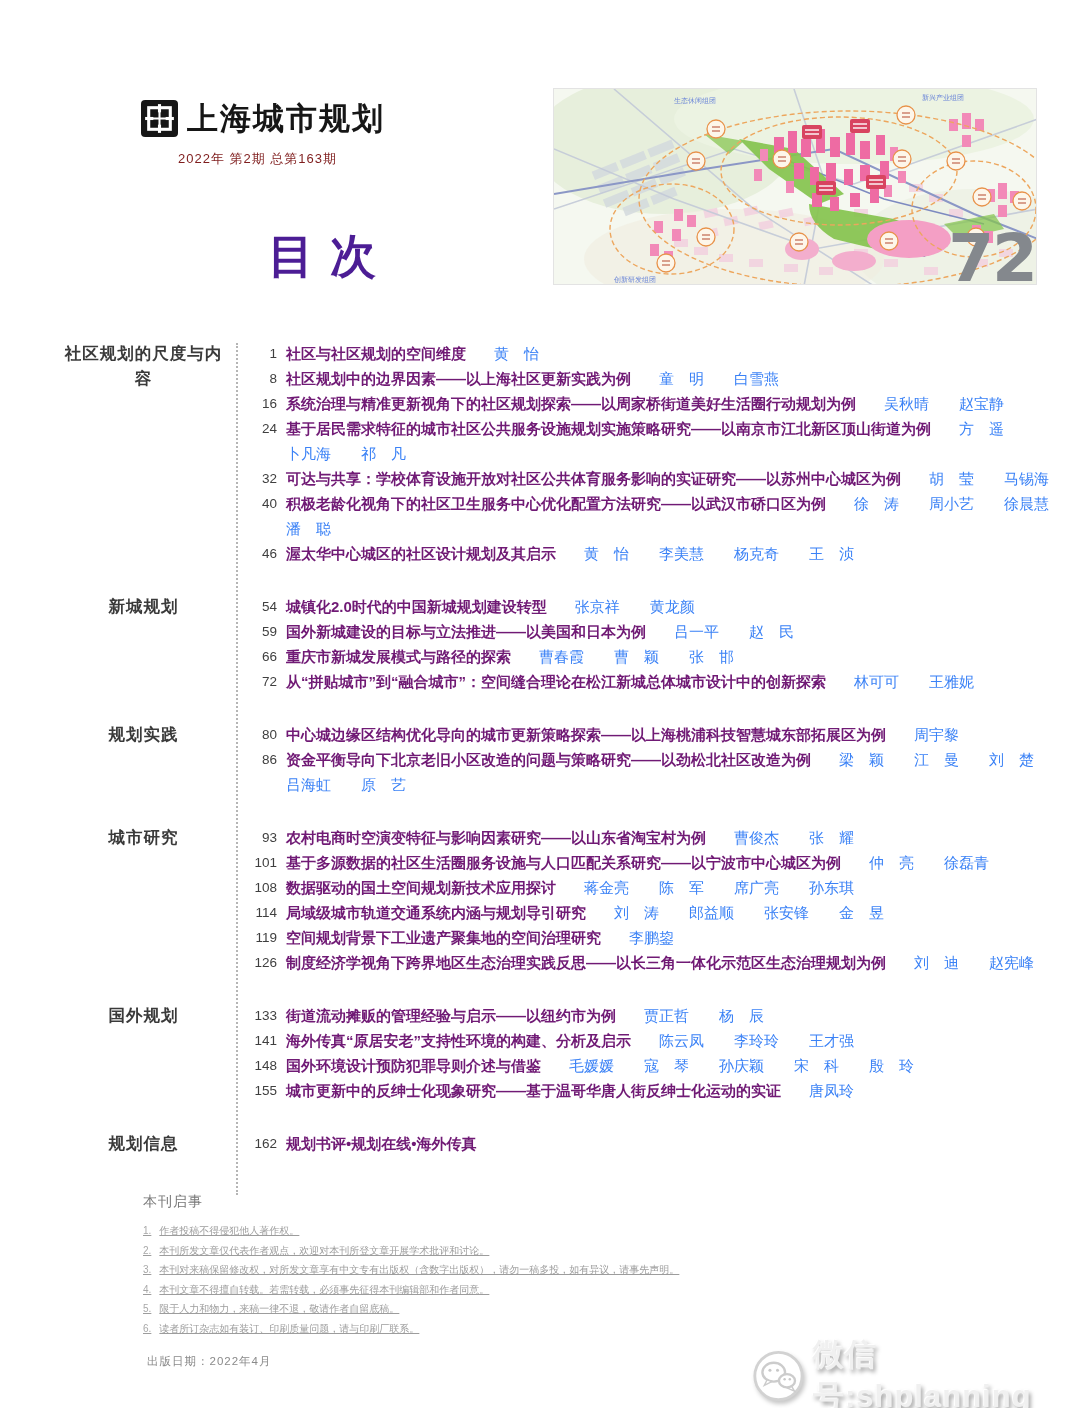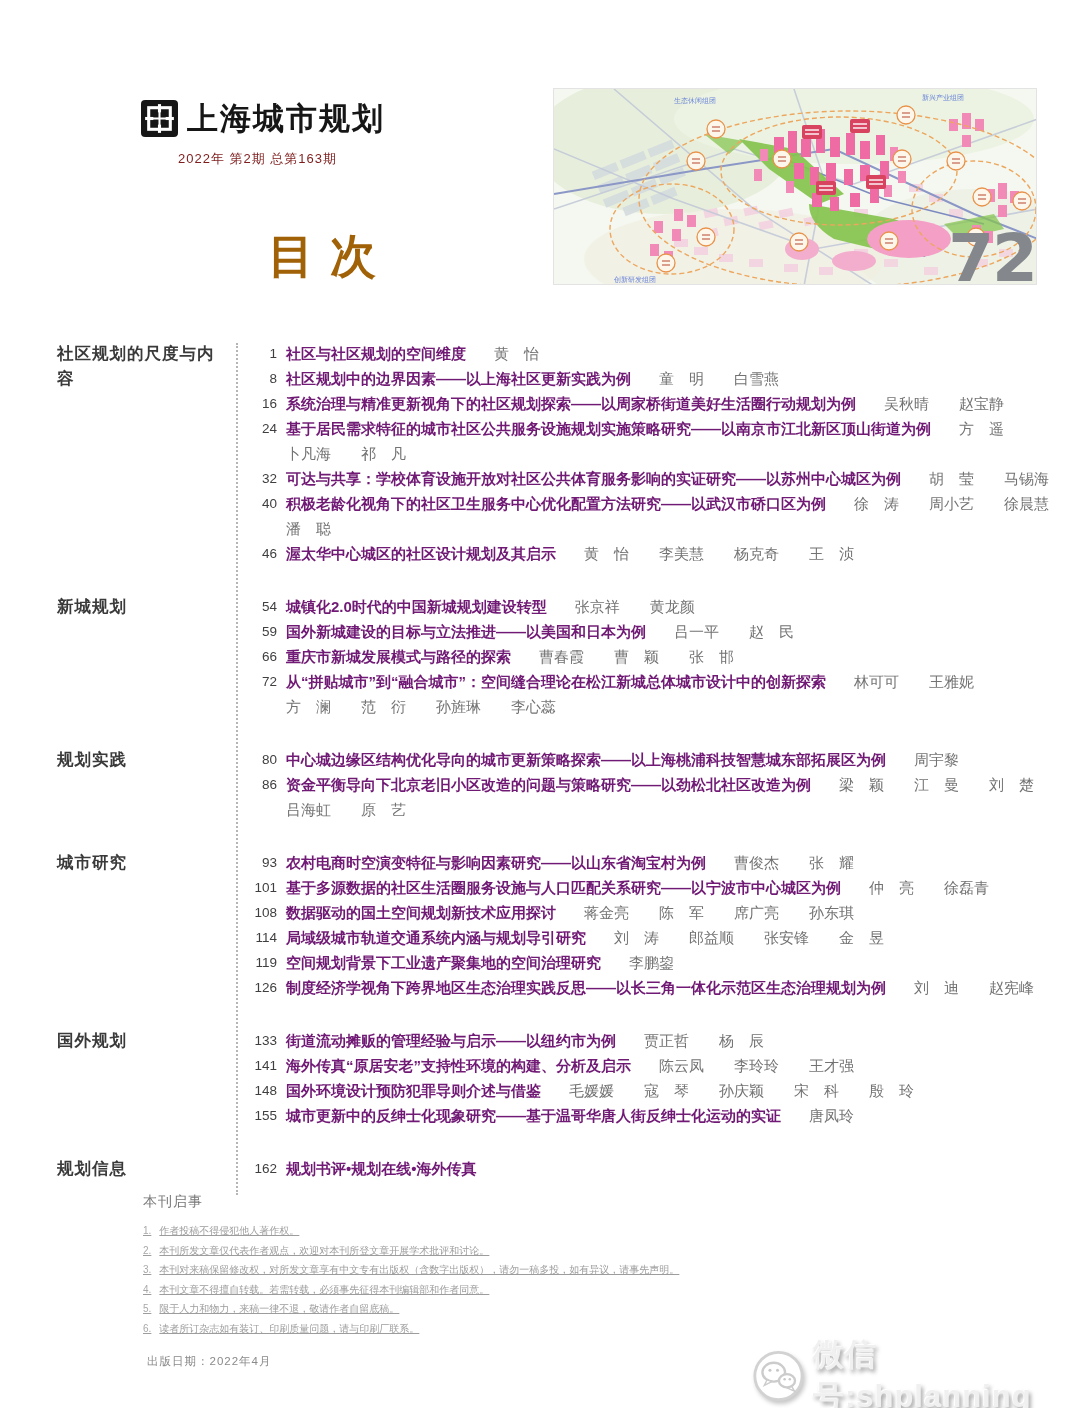--- a/index.html
+++ b/index.html
@@ -8,37 +8,37 @@
     width:1080px; height:1408px; position:relative;
     font-family:"Liberation Sans","DejaVu Sans",sans-serif;
     color:#333; overflow:hidden;
   }
   
   .masthead { position:absolute; left:141px; top:100px; display:flex; align-items:flex-start; }
   .logo { width:37px; height:37px; margin-right:9px; }
   .journal-title { font-size:31px; font-weight:700; color:#161616; letter-spacing:2px; line-height:37px; }
   .issue-info { position:absolute; left:146px; top:150px; font-size:13px; color:#7f1d1d; letter-spacing:1px;margin-left:32px; }
   .toc-heading { position:absolute; left:268px; top:226px; font-size:46px; font-weight:700;
-    color:#a16207; letter-spacing:16px; }
+    color:#4c1d95; letter-spacing:16px; }
   
   .cover-map { position:absolute; left:553px; top:88px; width:484px; height:197px;
     border:1px solid #e3e3e3; background:#f6f9f1; overflow:hidden; }
   .cover-map svg { display:block; }
   
   .toc { position:absolute; left:57px; top:341px; width:990px; }
   .toc-divider { position:absolute; left:179px; top:2px; height:852px; border-left:2px dotted #b5b5b5; }
   .sec { display:flex; margin-bottom:28px; }
-  .sec-label { width:173px; text-align:left; font-size:16.5px; font-weight:700; color:#3a3a3a;
+  .sec-label { width:173px; text-align:center; font-size:16.5px; font-weight:700; color:#3a3a3a;
     letter-spacing:1px; line-height:25px; flex:0 0 173px; }
   .sec-entries { margin-left:21px; flex:1; }
   .row { display:flex; line-height:25px; white-space:nowrap; }
   .pg { width:26px; flex:0 0 26px; text-align:right; font-size:13.5px; color:#3f3f3f; margin-right:9px; }
   .body { font-size:15px; }
   .title { font-weight:700; color:#701a75; }
-  .authors { margin-left:28px; color:#737373; font-weight:500; }
+  .authors { margin-left:28px; color:#3b82f6; font-weight:500; }
   .authors.cont { margin-left:0; }
   .au { display:inline; }
   .au + .au { margin-left:30px; }
   
   .notice-title { position:absolute; left:143px; top:1193px; font-size:14px; color:#777; letter-spacing:1px; }
   .notice-list { position:absolute; left:143px; top:1221px; font-size:10px; color:#9d9d9d;text-decoration:underline; }
   .notice-item { line-height:19.5px; }
   .notice-item .n { margin-right:8px; color:#a8a8a8; }
   
   .publish-date { position:absolute; left:147px; top:1343px; font-size:11.5px; color:#8a8a8a; letter-spacing:1px;margin-top:11px; }
@@ -318,24 +318,20 @@
             <span class="body"><span class="title">国外新城建设的目标与立法推进——以美国和日本为例</span><span class="authors"><span class="au">吕一平</span><span class="au">赵　民</span></span></span>
           </div>
           <div class="row">
             <span class="pg">66</span>
             <span class="body"><span class="title">重庆市新城发展模式与路径的探索</span><span class="authors"><span class="au">曹春霞</span><span class="au">曹　颖</span><span class="au">张　邯</span></span></span>
           </div>
           <div class="row">
             <span class="pg">72</span>
             <span class="body"><span class="title">从“拼贴城市”到“融合城市”：空间缝合理论在松江新城总体城市设计中的创新探索</span><span class="authors"><span class="au">林可可</span><span class="au">王雅妮</span></span></span>
           </div>
-          <div class="row">
-            <span class="pg"></span>
-            <span class="body"><span class="authors cont"><span class="au">方　澜</span><span class="au">范　衍</span><span class="au">孙旌琳</span><span class="au">李心蕊</span></span></span>
-          </div>
         </div>
       </div>
       <div class="sec">
         <div class="sec-label">规划实践</div>
         <div class="sec-entries">
           <div class="row">
             <span class="pg">80</span>
             <span class="body"><span class="title">中心城边缘区结构优化导向的城市更新策略探索——以上海桃浦科技智慧城东部拓展区为例</span><span class="authors"><span class="au">周宇黎</span></span></span>
           </div>
           <div class="row">

